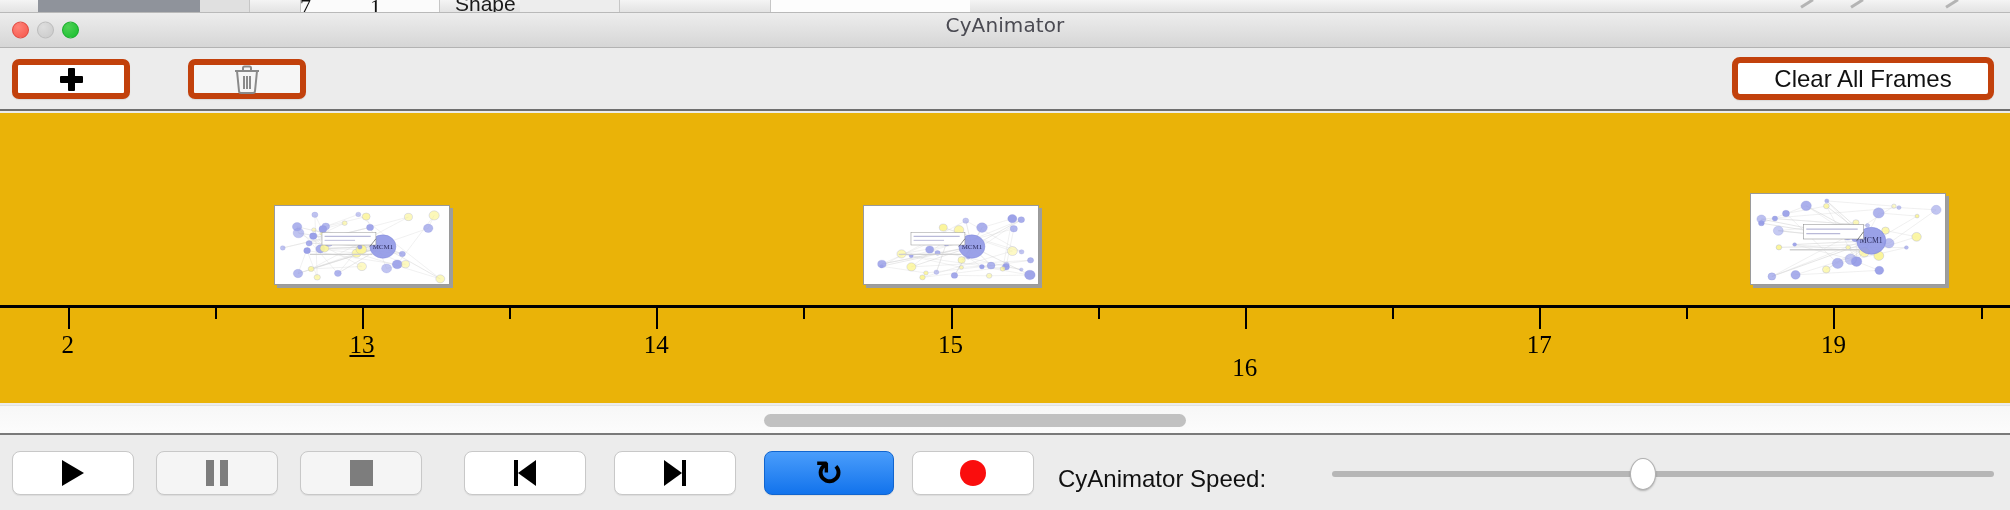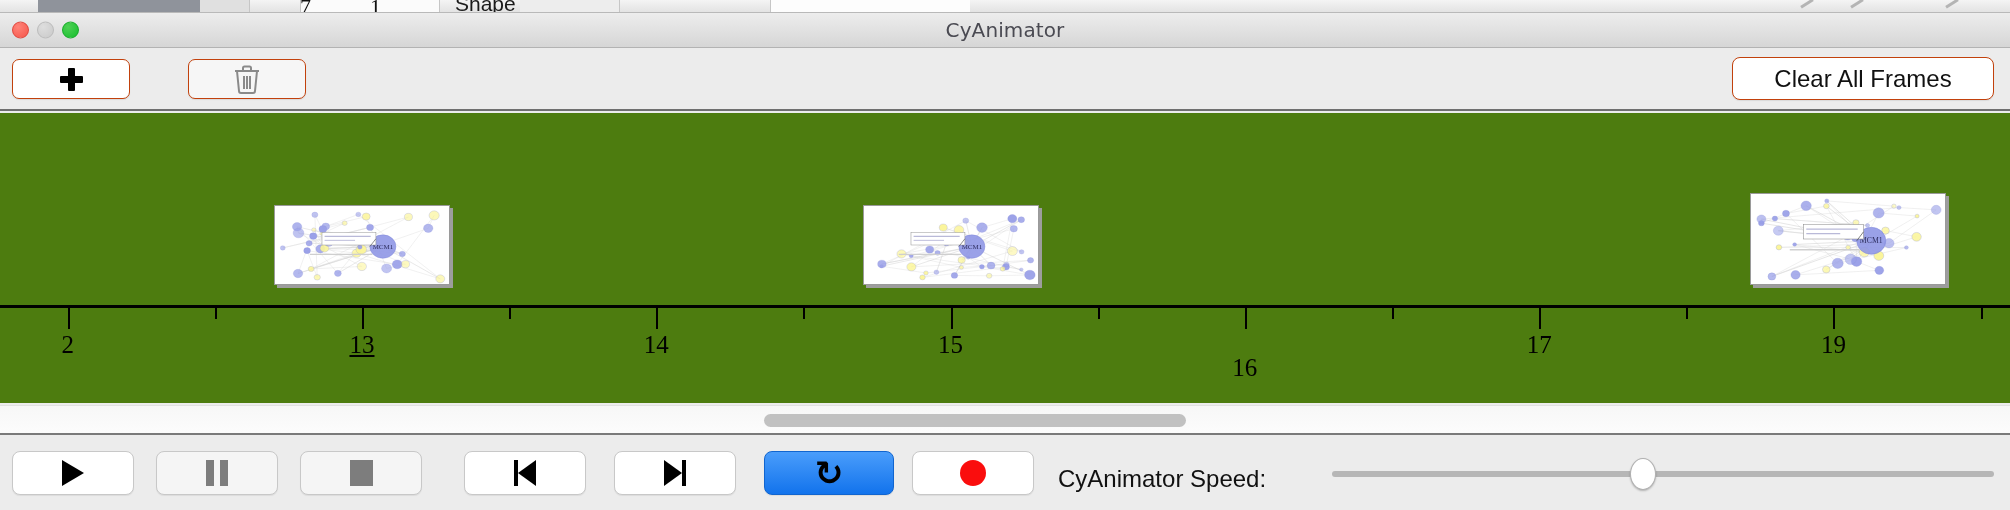--- a/index.html
+++ b/index.html
@@ -56,21 +56,21 @@
     position:absolute; top:2px; width:14px; height:3px;
     background:#b4b4b4; transform: rotate(-32deg);
   }
 
   
   .titlebar {
     position: absolute; top: 13px; left: 0;
     width: 2010px; height: 35px;
     background: linear-gradient(#ededed, #d6d6d6);
     border-bottom: 1px solid #b3b3b3;
-    display: flex; align-items: center; justify-content: center;
+    display: flex; justify-content: center;
   }
   .traffic {
     position: absolute; left: 12px; top: 50%;
     transform: translateY(-50%);
     display: flex; gap: 8px; align-items: center;
   }
   .light { width: 17px; height: 17px; border-radius: 50%; display:block; }
   .light.close { background: radial-gradient(circle at 35% 30%, #ff8378, #f5554a); border:0.5px solid #e0463c; }
   .light.min   { background: radial-gradient(circle at 35% 30%, #dedede, #c9c9c9); border:0.5px solid #bcbcbc; }
   .light.max   { background: radial-gradient(circle at 35% 30%, #4ed154, #16bd2d); border:0.5px solid #16ac28; }
@@ -83,21 +83,21 @@
   
   .toolbar {
     position: absolute; top: 49px; left: 0;
     width: 2010px; height: 62px;
     background: #ececec;
     border-bottom: 2px solid #6f6f6f;
   }
   .btn {
     position: absolute;
     background: #ffffff;
-    border: 1px solid #c2410c;
+    border: 6px solid #c2410c;
     border-radius: 7px;
     box-shadow: 0 1px 1px rgba(0,0,0,0.08);
     display: flex; align-items: center; justify-content: center;
     cursor: default;
   }
   .btn.dim { background: #f6f6f6; }
   .btn-add   { left: 12px;  top: 10px; width: 118px; height: 40px; }
   .btn-del   { left: 188px; top: 10px; width: 118px; height: 40px; }
   .btn-clear { left: 1732px;top: 8px;  width: 262px; height: 43px;
                font-size: 24px; color: #111; border-radius: 8px; }
@@ -107,21 +107,21 @@
   .plus-ico::before, .plus-ico::after {
     content:""; position:absolute; background:#000; border-radius:1px;
   }
   .plus-ico::before { left: 11px; top: 3px; width: 7px; height: 23px; }
   .plus-ico::after  { top: 11px; left: 3px; height: 7px; width: 23px; }
 
   
   .timeline {
     position: absolute; top: 113px; left: 0;
     width: 2010px; height: 290px;
-    background: #4d7c0f;
+    background: #eab308;
     overflow: hidden;
   }
   .frames-area { position: absolute; top: 0; left: 0; width: 2010px; height: 190px; }
 
   .frame {
     position: absolute;
     background: #fff;
     border: 1px solid #9a9a9a;
     box-shadow: 3px 3px 0 0 #9d9d9d;
     overflow: hidden;

